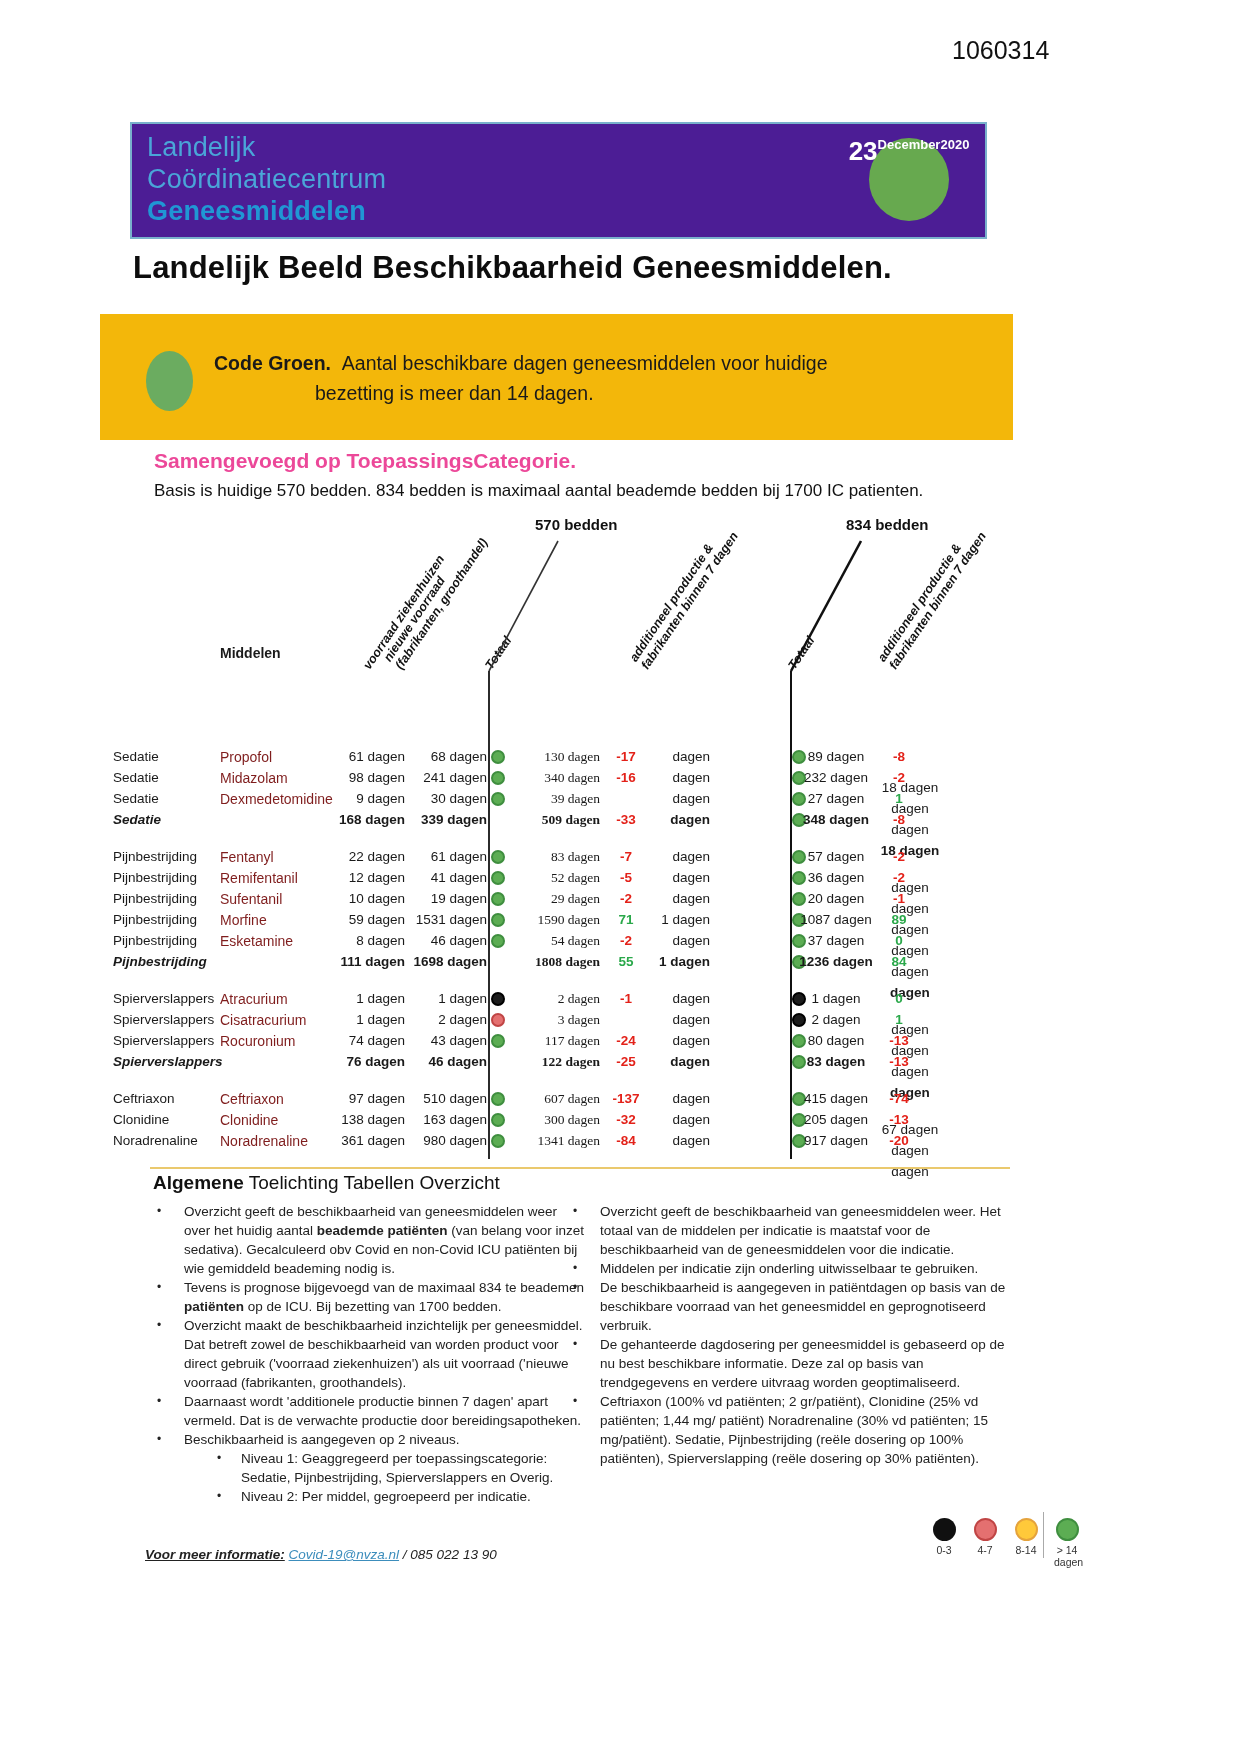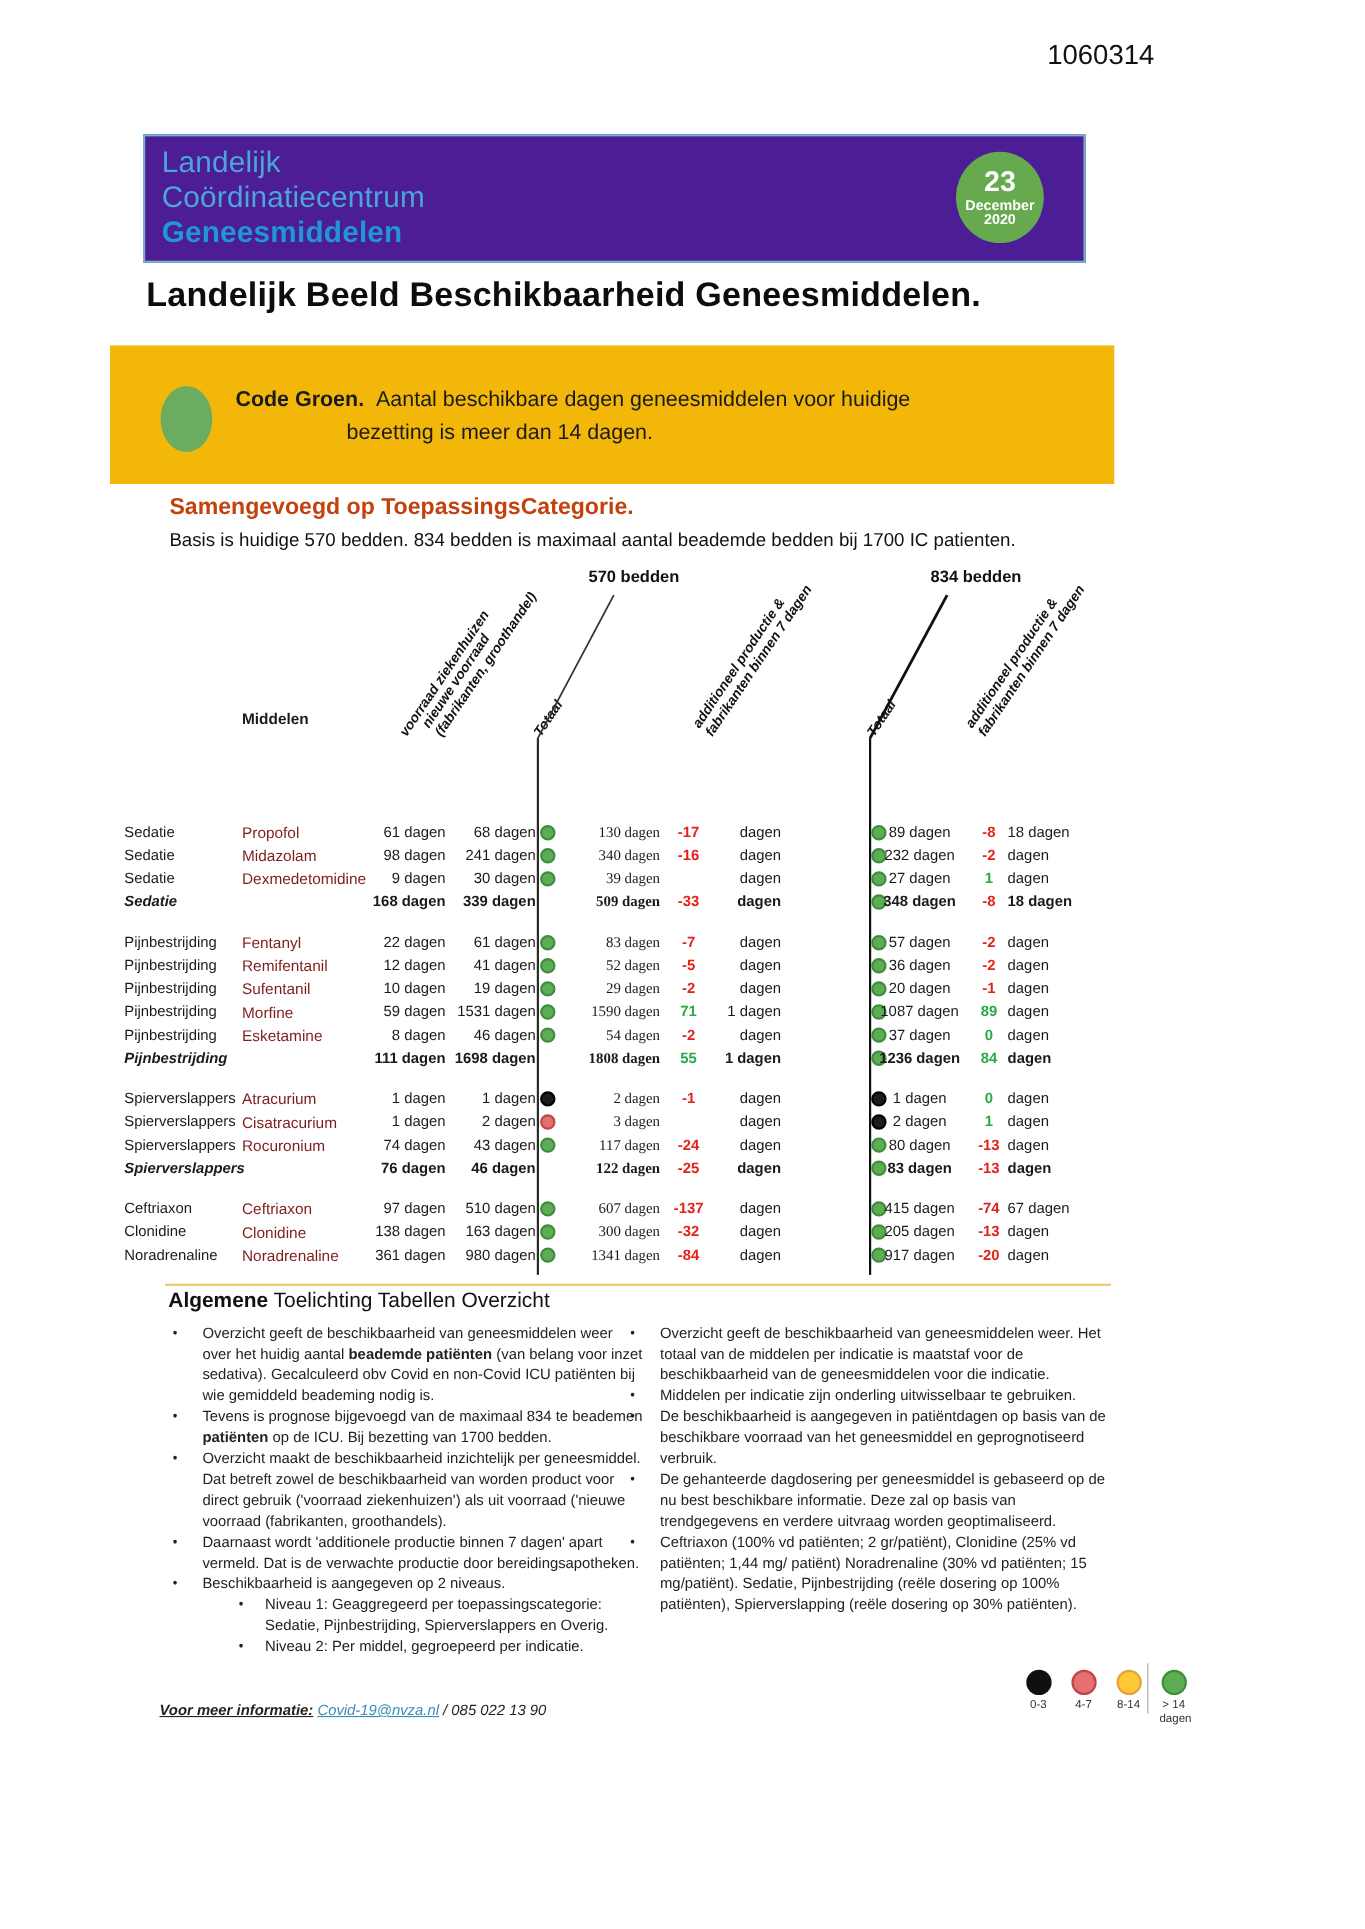--- a/index.html
+++ b/index.html
@@ -6,35 +6,35 @@
   .page{position:relative;width:1241px;height:1754px;background:#ffffff;
         font-family:"Liberation Sans", sans-serif;color:#1a1a1a;overflow:hidden;margin:0 auto;}
   .abs{position:absolute;}
 
   
   .doc-number{left:952px;top:36px;font-size:25px;color:#111;}
   .logo-box{left:130px;top:122px;width:853px;height:113px;border:2px solid #79b0cc;background:#4c1d95;}
   .logo-text{position:absolute;left:15px;top:7px;font-size:27px;line-height:32px;color:#4aa5d8;letter-spacing:.2px;}
   .logo-text .l3{color:#2097d4;font-weight:700;}
   .date-circle{position:absolute;left:737px;top:14px;width:80px;height:83px;border-radius:50%;
-               background:#67a94f;color:#fff;text-align:center;display:flex;flex-direction:column;
+               background:#67a94f;color:#fff;text-align:center;display:flex;flex-direction:row;
                justify-content:center;line-height:1.05;}
   .date-circle .day{font-size:26px;font-weight:700;}
   .date-circle .mon,.date-circle .yr{font-size:13px;font-weight:700;}
   .main-title{left:133px;top:250px;font-size:31px;font-weight:900;color:#0d0d0d;letter-spacing:.2px;}
 
   
   .banner{left:100px;top:314px;width:913px;height:126px;background:#f3b70a;}
   .banner-circle{position:absolute;left:46px;top:37px;width:47px;height:60px;border-radius:50%;background:#6bac60;}
   .banner-text{position:absolute;left:114px;top:34px;font-size:19.5px;line-height:30px;color:#1a1a1a;}
   .banner-text b{font-weight:700;}
   .banner-line2{padding-left:101px;}
 
   
-  .section-heading{left:154px;top:449px;font-size:21px;font-weight:700;color:#c2410c;}
+  .section-heading{left:154px;top:449px;font-size:21px;font-weight:700;color:#ec4899;}
   .section-sub{left:154px;top:481px;font-size:17px;color:#111;}
   .grp-label{font-size:15px;font-weight:700;color:#111;}
   .g1{left:535px;top:516px;} .g2{left:846px;top:516px;}
   .middelen-label{left:220px;top:645px;font-size:14px;font-weight:700;}
 
   .rot{font-size:12.5px;font-weight:700;font-style:italic;line-height:14px;white-space:nowrap;
        transform:rotate(-56deg);transform-origin:left bottom;color:#111;}
   .rot.h1{top:658px;} .rot.h2{top:644px;}
 
   .hdr-svg{left:0;top:0;pointer-events:none;}
@@ -49,21 +49,21 @@
   .c{position:absolute;top:2px;white-space:nowrap;}
   .cat{left:13px;width:112px;}
   .mid{left:120px;width:152px;color:#7f1d1d;font-size:14px;}
   .v1{left:173px;width:132px;text-align:right;}
   .v2{left:256px;width:131px;text-align:right;}
   .t1{left:400px;width:100px;text-align:right;font-family:Liberation Serif, serif;}
   .dl1{left:506px;width:40px;text-align:center;font-weight:700;}
   .a1{left:540px;width:70px;text-align:right;}
   .t2{left:695px;width:82px;text-align:center;}
   .dl2{left:780px;width:38px;text-align:center;font-weight:700;}
-  .a2{left:816px;width:72px;text-align:left;}
+  .a2{left:774px;width:72px;text-align:center;margin-top:31px;}
   .dot-slot{position:absolute;top:3px;width:14px;height:14px;}
   .d1{left:391px;} .d2{left:692px;}
   .dot{border-radius:50%;box-sizing:border-box;}
   .dot.green{background:#5cad53;border:2px solid #3f8e3f;}
   .dot.red{background:#e47070;border:2px solid#c04545;}
   .dot.black{background:#1c1c1c;border:2px solid #000;}
   .neg{color:#e32119;} .pos{color:#2aa84a;}
   .t-row.total .c{font-weight:700;}
   .t-row.total .cat{font-style:italic;}
 

